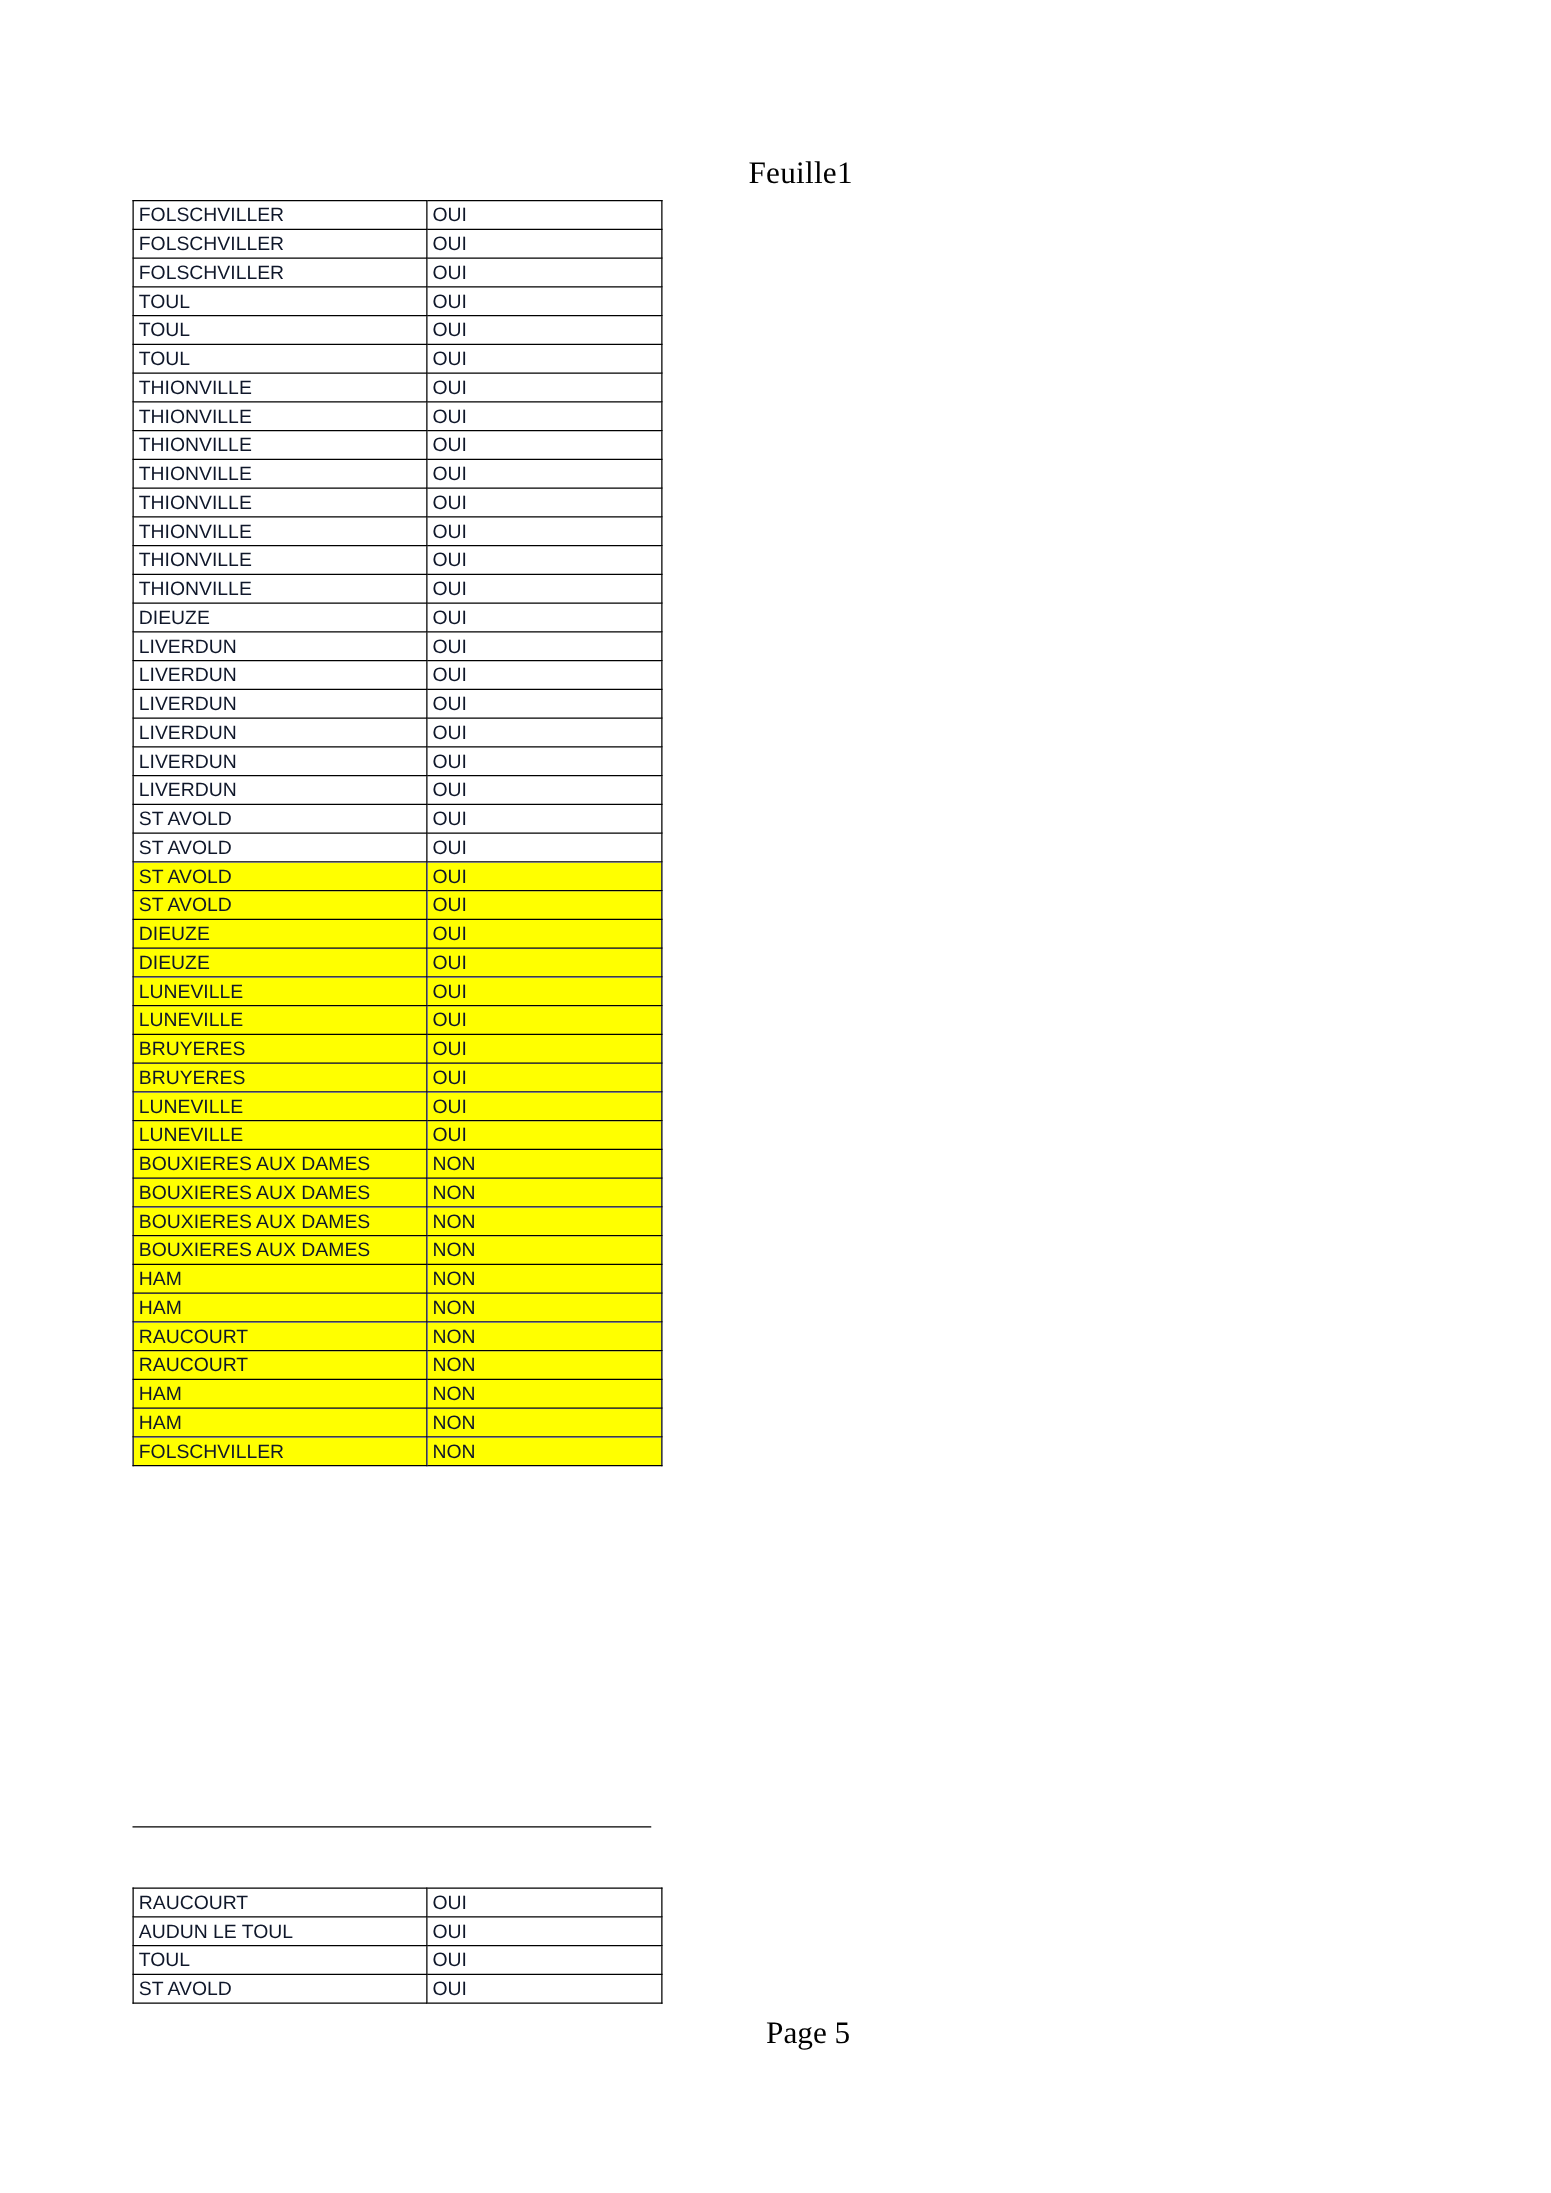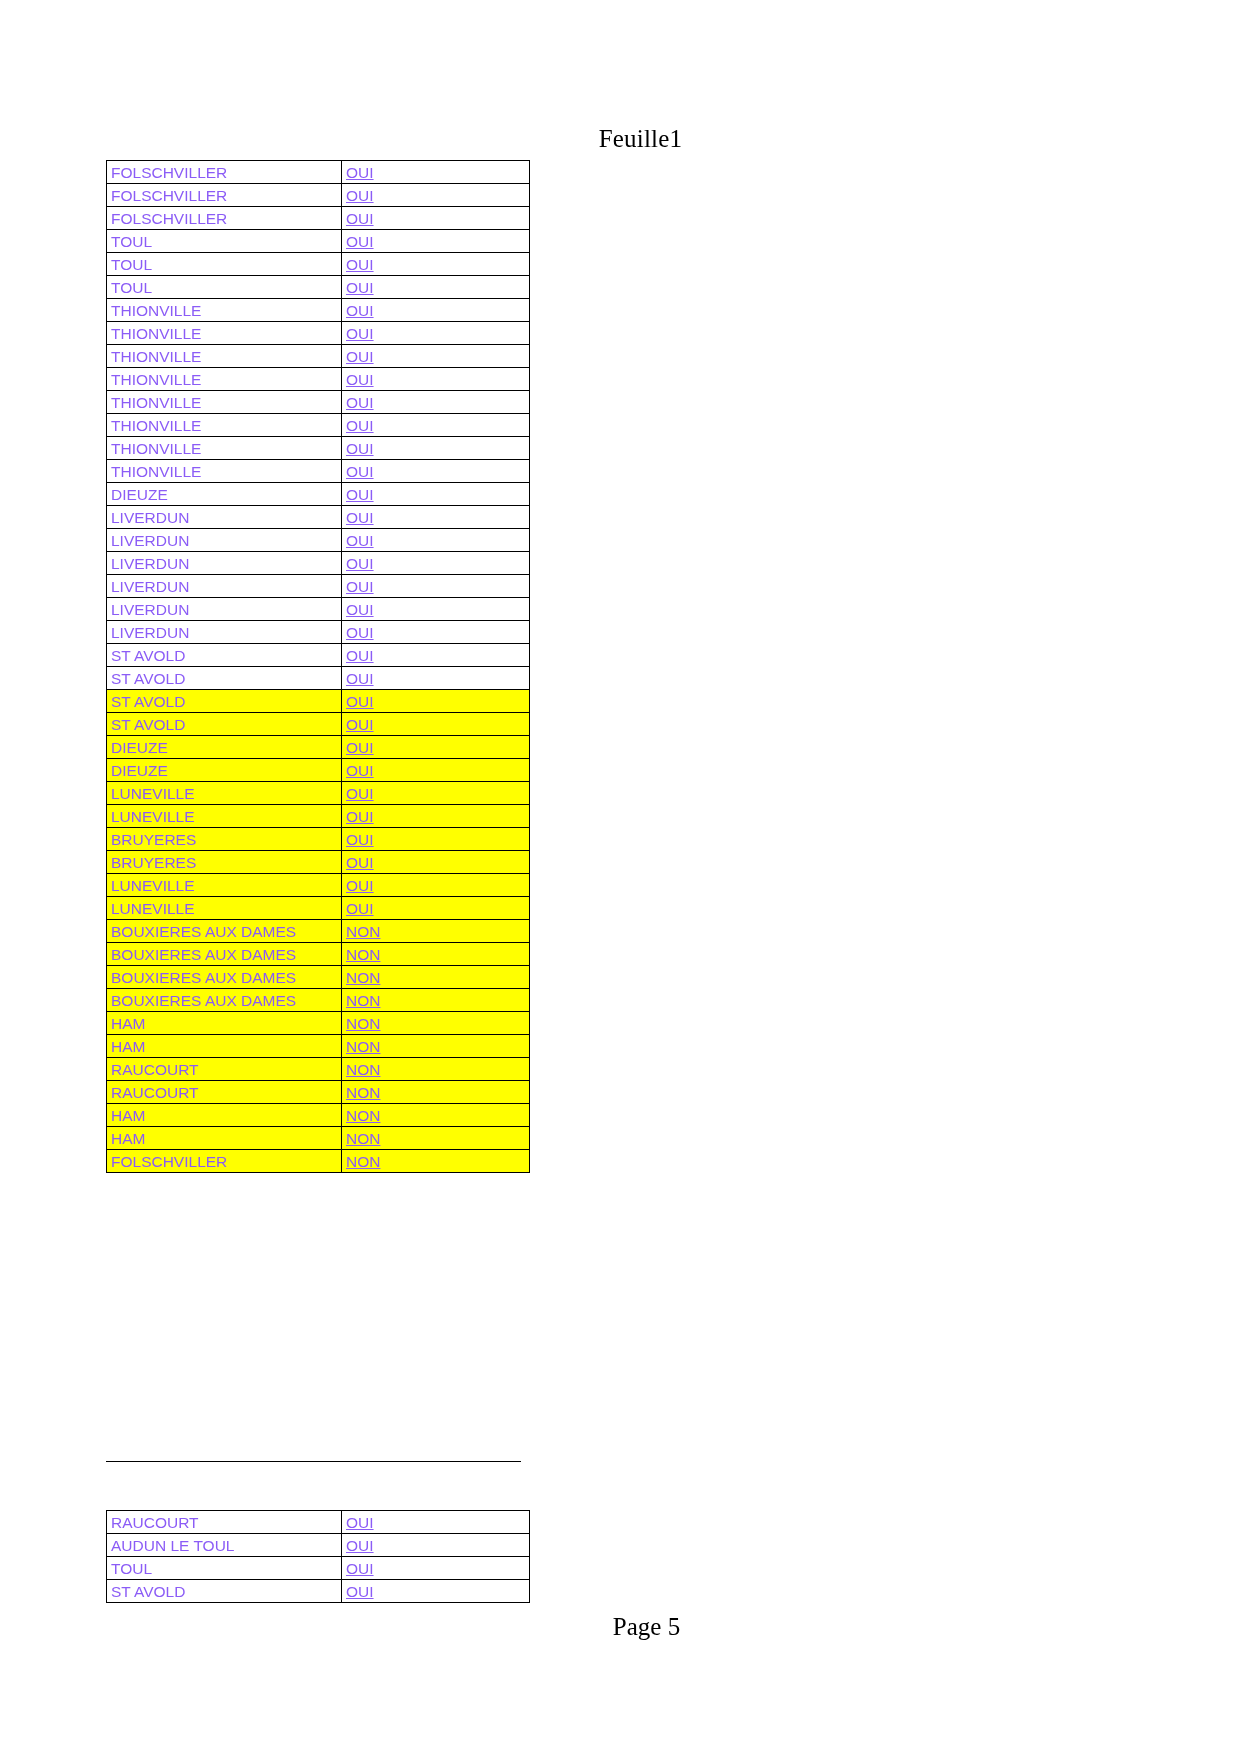--- a/index.html
+++ b/index.html
@@ -56,34 +56,34 @@
     margin-left: 52px;
   }
 
   
   .sheet-table {
     position: absolute;
     border-collapse: collapse;
     table-layout: fixed;
     font-family: "Liberation Sans", sans-serif;
     font-size: 15.5px;
-    color: #8b5cf6;
+    color: #0f172a;
     border-radius: 12px;
   }
   .sheet-table td {
     border: 1px solid #000000;
     height: 22px;
     padding: 0 0 0 4px;
     vertical-align: middle;
     white-space: nowrap;
     overflow: hidden;
     line-height: 19px;
   }
   .col-name { width: 230px; }
-  .col-value { width: 183px; text-decoration: underline; }
+  .col-value { width: 183px; }
 
   .row-plain td { background: #ffffff; }
   .row-hl td { background: #ffff00; }
 
   #main-table {
     left: 106px;
     top: 144px;
   }
 
   

